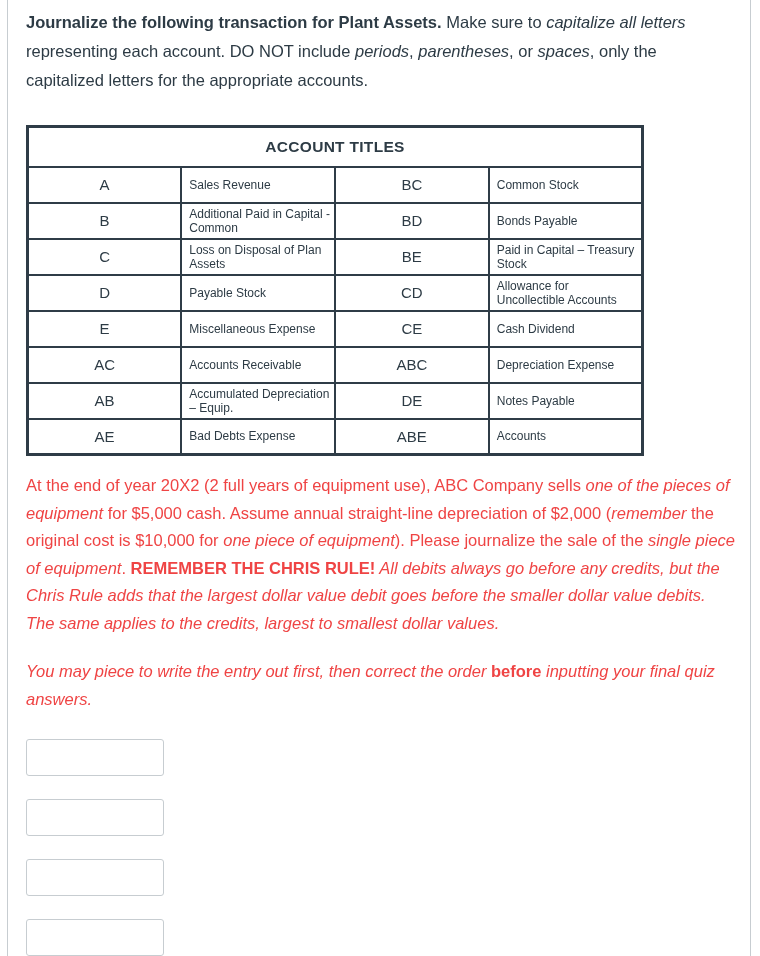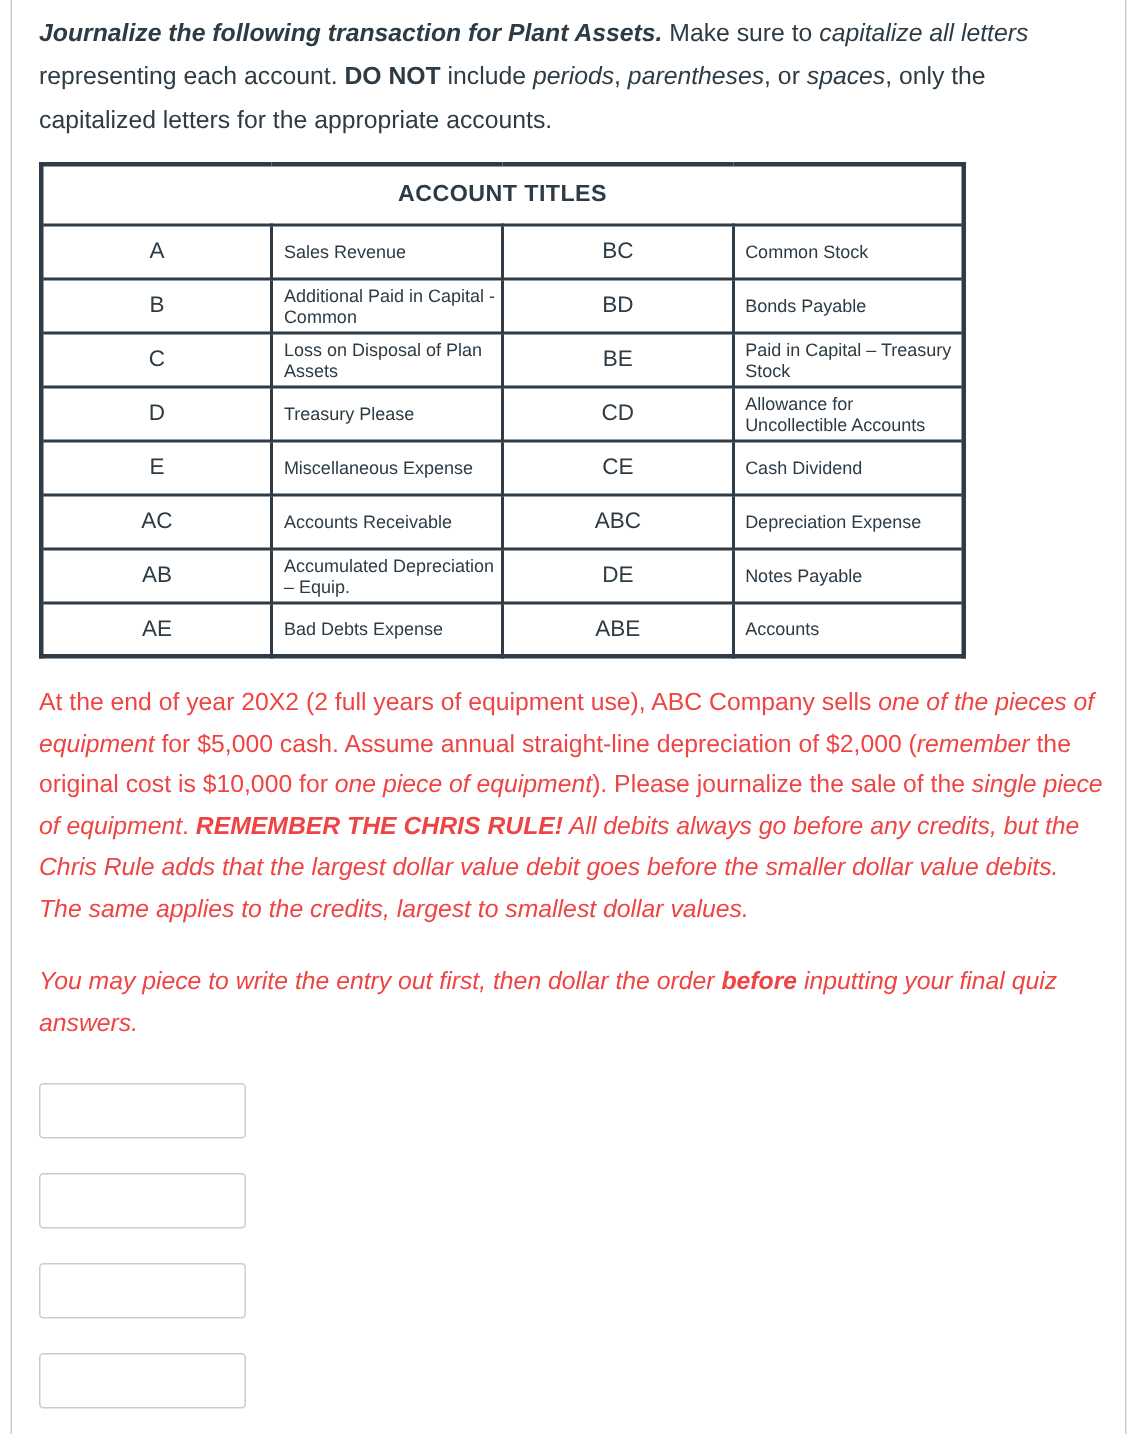--- a/index.html
+++ b/index.html
@@ -35,30 +35,30 @@
   }
 
   
   .intro {
     font-size: 16.5px;
     line-height: 29px;
     margin: 0;
     padding-top: 8px;
     color: #2d3b45;
   }
-  .bi { font-weight: bold; font-style: italic; }
-  .b  { font-weight: bold; }
+  .bi { font-weight: bold; }
+  .b  { font-weight: normal; }
   .iu { font-style: italic; }
   .i  { font-style: italic; }
 
   
   .acct-table {
     border-collapse: collapse;
     width: 618px;
-    margin-top: 13px;
+    margin-top: 30px;
     table-layout: fixed;
     border: 3px solid #2f3c47;
   }
   .acct-table td, .acct-table th {
     border: 2px solid #2f3c47;
     height: 36px;
     box-sizing: border-box;
     font-weight: normal;
     color: #2d3b45;
   }
@@ -144,21 +144,21 @@
         <td class="col-name">Bonds Payable</td>
       </tr>
       <tr>
         <td class="col-code">C</td>
         <td class="col-name">Loss on Disposal of Plan Assets</td>
         <td class="col-code wide">BE</td>
         <td class="col-name">Paid in Capital – Treasury Stock</td>
       </tr>
       <tr>
         <td class="col-code">D</td>
-        <td class="col-name">Treasury Please</td>
+        <td class="col-name">Payable Stock</td>
         <td class="col-code wide">CD</td>
         <td class="col-name">Allowance for Uncollectible Accounts</td>
       </tr>
       <tr>
         <td class="col-code">E</td>
         <td class="col-name">Miscellaneous Expense</td>
         <td class="col-code wide">CE</td>
         <td class="col-name">Cash Dividend</td>
       </tr>
       <tr>
@@ -177,21 +177,21 @@
         <td class="col-code">AE</td>
         <td class="col-name">Bad Debts Expense</td>
         <td class="col-code wide">ABE</td>
         <td class="col-name">Accounts</td>
       </tr>
     </tbody>
   </table>
 
   <p class="para p1"><span>At the end of year 20X2 (2 full years of equipment use), ABC Company sells </span><span class="iu">one of the pieces of equipment</span><span> for $5,000 cash. Assume annual straight-line depreciation of $2,000 (</span><span class="iu">remember</span><span> the original cost is $10,000 for </span><span class="iu">one piece of equipment</span><span>). Please journalize the sale of the </span><span class="iu">single piece of equipment</span><span>. </span><span class="bi">REMEMBER THE CHRIS RULE!</span><span class="i"> All debits always go before any credits, but the Chris Rule adds that the largest dollar value debit goes before the smaller dollar value debits. The same applies to the credits, largest to smallest dollar values.</span></p>
 
-  <p class="para p2"><span class="i">You may piece to </span><span class="iu">write the entry out first</span><span class="i">, then </span><span class="iu">dollar the order</span><span class="bi"> before</span><span class="i"> inputting your </span><span class="iu">final quiz answers</span><span class="i">.</span></p>
+  <p class="para p2"><span class="i">You may piece to </span><span class="iu">write the entry out first</span><span class="i">, then </span><span class="iu">correct the order</span><span class="bi"> before</span><span class="i"> inputting your </span><span class="iu">final quiz answers</span><span class="i">.</span></p>
 
   <div class="answers">
     <input class="answer-box" type="text" placeholder="" style="">
     <input class="answer-box" type="text" placeholder="" style="">
     <input class="answer-box" type="text" placeholder="" style="">
     <input class="answer-box" type="text" placeholder="" style="">
   </div>
 
 </div>
 

